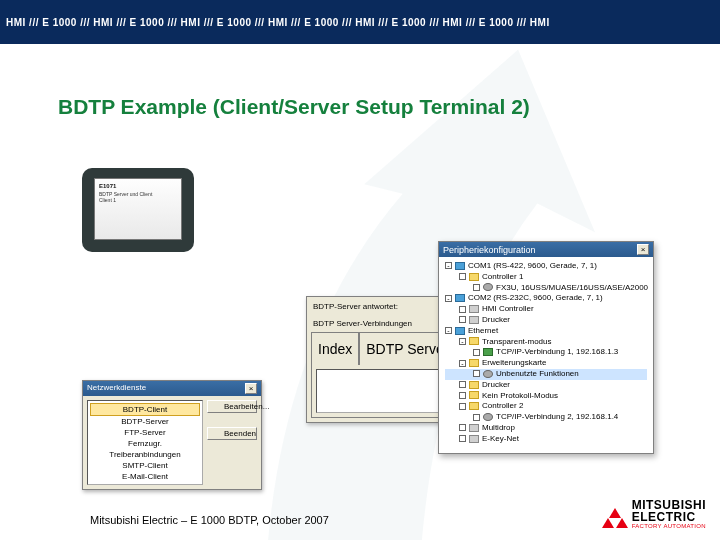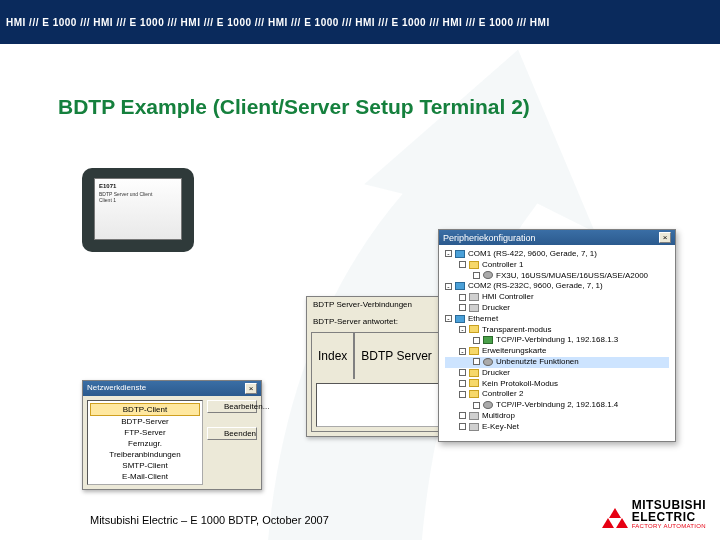--- a/index.html
+++ b/index.html
@@ -20,26 +20,26 @@
   .ldlg .list .item { padding: 1px 2px; color: #000; text-align: center; }
   .ldlg .list .item.sel { background: #ffe8a0; border: 1px solid #d0a020; }
   .ldlg .btns { width: 54px; padding: 4px 4px 4px 0; display: flex; flex-direction: column; gap: 2px; }
   .winbtn { background: #ece9d8; border: 1px solid #808080; border-top-color: #fff; border-left-color: #fff; font-size: 8px; padding: 1px 16px; text-align: center; }
   
   .mdlg { position: absolute; top: 296px; left: 306px; width: 204px; z-index: 3; background: #ece9d8; border: 1px solid #808080; font-size: 8px; box-shadow: 1px 2px 4px rgba(0,0,0,.25); }
   .mdlg .row { padding: 3px 6px; display: flex; align-items: center; gap: 6px; }
   .mdlg .lbl { flex: 1; color: #000; font-size: 8px; }
   .mdlg .val { width: 22px; background: #fff; border: 1px inset #aaa; padding: 1px 2px; }
   .mdlg .tabbar { display: flex; gap: 0; padding: 0 4px; }
-  .mdlg .tab { border: 1px solid #808080; border-bottom: none; background: #ece9d8; padding: 16px 6px; font-size: 12px; position: relative; top: 1px; }
+  .mdlg .tab { border: 1px solid #808080; border-bottom: none; background: #ece9d8; padding: 8px 6px; font-size: 14px; position: relative; top: 1px; }
   .mdlg .tabbody { border: 1px solid #808080; margin: 0 4px 4px 4px; padding: 4px; display: flex; gap: 4px; }
   .mdlg .tbl { flex: 1; height: 44px; background: #fff; border: 1px inset #aaa; }
   .mdlg .sidebtns { width: 56px; display: flex; flex-direction: column; gap: 2px; }
   
-  .rdlg { position: absolute; top: 229px; left: 438px; width: 238px; z-index: 4; background: #fff; border: 1px solid #808080; font-size: 8px; box-shadow: 2px 3px 6px rgba(0,0,0,.3); }
+  .rdlg { position: absolute; top: 241px; left: 438px; width: 216px; z-index: 4; background: #fff; border: 1px solid #808080; font-size: 8px; box-shadow: 2px 3px 6px rgba(0,0,0,.3); }
   .rdlg .dlg-title { background: linear-gradient(#3a6ea5, #2b5a8e); color: #fff; padding: 2px 4px; font-size: 9px; display: flex; justify-content: space-between; align-items: center; }
   .rdlg .tree { padding: 4px 6px 8px 6px; background: #fff; line-height: 1.35; color: #000; }
   .tree .n { white-space: nowrap; }
   .tree .i0 { padding-left: 0; }
   .tree .i1 { padding-left: 14px; }
   .tree .i2 { padding-left: 28px; }
   .tree .sq { display: inline-block; width: 7px; height: 7px; border: 1px solid #666; text-align: center; font-size: 7px; line-height: 6px; margin-right: 3px; vertical-align: middle; background:#fff;}
   .tree .ic { display: inline-block; width: 10px; height: 8px; margin-right: 3px; vertical-align: middle; }
   .ic.monitor { background: #4aa0d8; border: 1px solid #2a6a98; }
   .ic.folder { background: #f6d86a; border: 1px solid #c8a020; }
@@ -100,26 +100,26 @@
     <div class="btns">
       <div class="winbtn">Bearbeiten...</div>
       <div style="height:10px"></div>
       <div class="winbtn">Beenden</div>
     </div>
   </div>
 </div>
 
 <div class="mdlg">
   <div class="row">
-      <span class="lbl">BDTP Server-Verbindungen</span>
-    </div>
-  <div class="row">
     <span class="lbl">BDTP-Server antwortet:</span>
     <span class="val">1</span>
   </div>
+  <div class="row">
+      <span class="lbl">BDTP Server-Verbindungen</span>
+    </div>
   <div class="tabbar">
     <div class="tab">Index</div>
     <div class="tab">BDTP Server</div>
   </div>
   <div class="tabbody">
     <div class="tbl"></div>
     <div class="sidebtns">
       <div class="winbtn">Aktualisieren</div>
       <div class="winbtn">Anhängen</div>
       <div class="winbtn">Löschen</div>

